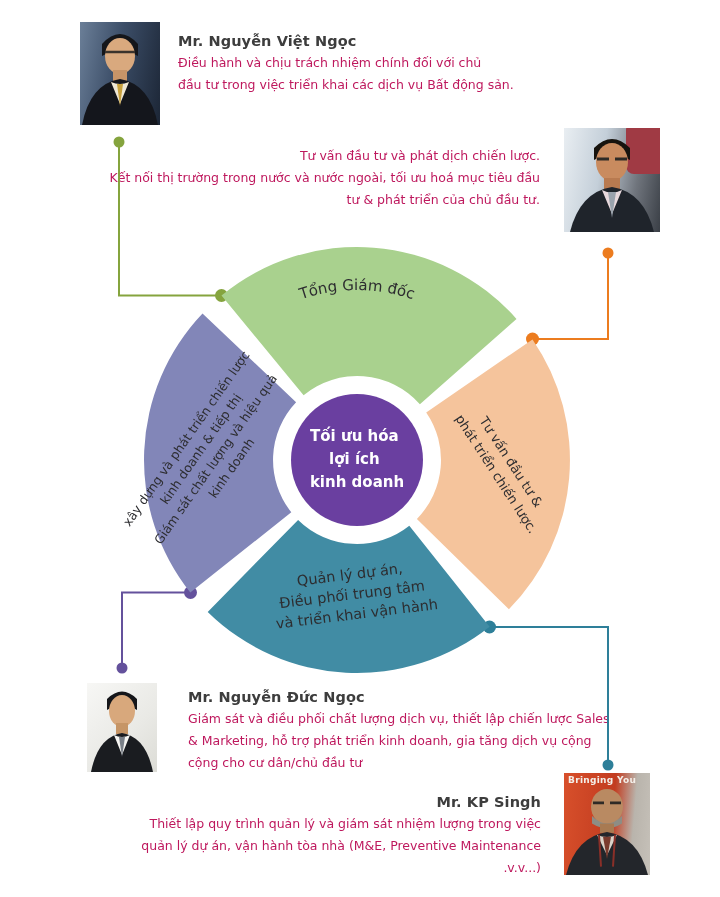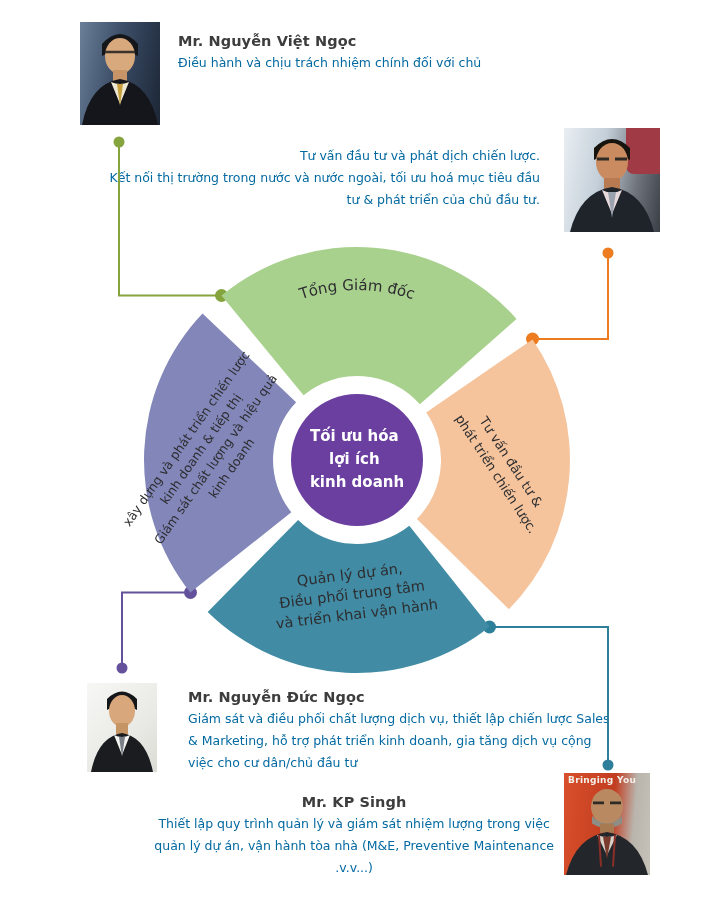--- a/index.html
+++ b/index.html
@@ -8,21 +8,21 @@
     font-family:"DejaVu Sans","Liberation Sans",sans-serif;
     -webkit-font-smoothing:antialiased;
   }
   .abs{position:absolute;}
   .person{position:absolute;}
   .person .name{
     font-weight:700;font-size:14.5px;line-height:21px;color:#3d3d3d;
     white-space:nowrap;letter-spacing:.1px;
   }
   .person .desc-line{
-    font-size:12.5px;line-height:22px;height:22px;color:#0369a1;white-space:nowrap;
+    font-size:12.5px;line-height:22px;height:22px;color:#be185d;white-space:nowrap;
   }
   .align-right{text-align:right;}
   .photo{position:absolute;overflow:hidden;}
   .photo svg{display:block;width:100%;height:100%;}
   .banner-text{
     position:absolute;top:2px;left:4px;right:0;color:#f3efe9;font-size:9px;
     font-weight:700;white-space:nowrap;letter-spacing:.3px;z-index:2;
   }
   svg text{font-family:"DejaVu Sans","Liberation Sans",sans-serif;}
   .petal-label{fill:#2d2d30;}
@@ -77,36 +77,37 @@
     <path d="M2,109 Q12,68 43,63 Q74,68 84,109 Z" fill="#23262b"></path>
     <path d="M33,66 L43,88 L53,66 Q43,71 33,66 Z" fill="#d9d2c8"></path>
     <path d="M39,68 L43,92 L47,68 Z" fill="#7a3b2e"></path>
     <path d="M35,66 L37,100 M51,66 L49,100" stroke="#8a2f28" stroke-width="2" fill="none"></path>
   </svg>
 </div>
 
 <div class="person" style="left:178px;top:31px;">
   <div class="name">Mr. Nguyễn Việt Ngọc</div>
   <div class="desc-line">Điều hành và chịu trách nhiệm chính đối với chủ</div>
+  <div class="desc-line">đầu tư trong việc triển khai các dịch vụ Bất động sản.</div>
 </div>
 
 <div class="person align-right" style="right:180px;top:145px;">
   <div class="desc-line">Tư vấn đầu tư và phát dịch chiến lược.</div>
   <div class="desc-line">Kết nối thị trường trong nước và nước ngoài, tối ưu hoá mục tiêu đầu</div>
   <div class="desc-line">tư &amp; phát triển của chủ đầu tư.</div>
 </div>
 
 <div class="person" style="left:188px;top:687px;">
   <div class="name">Mr. Nguyễn Đức Ngọc</div>
   <div class="desc-line">Giám sát và điều phối chất lượng dịch vụ, thiết lập chiến lược Sales</div>
   <div class="desc-line">&amp; Marketing, hỗ trợ phát triển kinh doanh, gia tăng dịch vụ cộng</div>
-  <div class="desc-line">việc cho cư dân/chủ đầu tư</div>
+  <div class="desc-line">cộng cho cư dân/chủ đầu tư</div>
 </div>
 
-<div class="person align-right" style="right:166px;top:792px;text-align:center;">
+<div class="person align-right" style="right:179px;top:792px;">
   <div class="name">Mr. KP Singh</div>
   <div class="desc-line">Thiết lập quy trình quản lý và giám sát nhiệm lượng trong việc</div>
   <div class="desc-line">quản lý dự án, vận hành tòa nhà (M&amp;E, Preventive Maintenance</div>
   <div class="desc-line">.v.v...)</div>
 </div>
 
 <svg class="abs" style="left:0;top:0;" width="720" height="897" viewBox="0 0 720 897">
 
   <g>
     <path d="M119,142 V295.5 H221.5" fill="none" stroke-width="2" stroke="#85a43e"></path>

